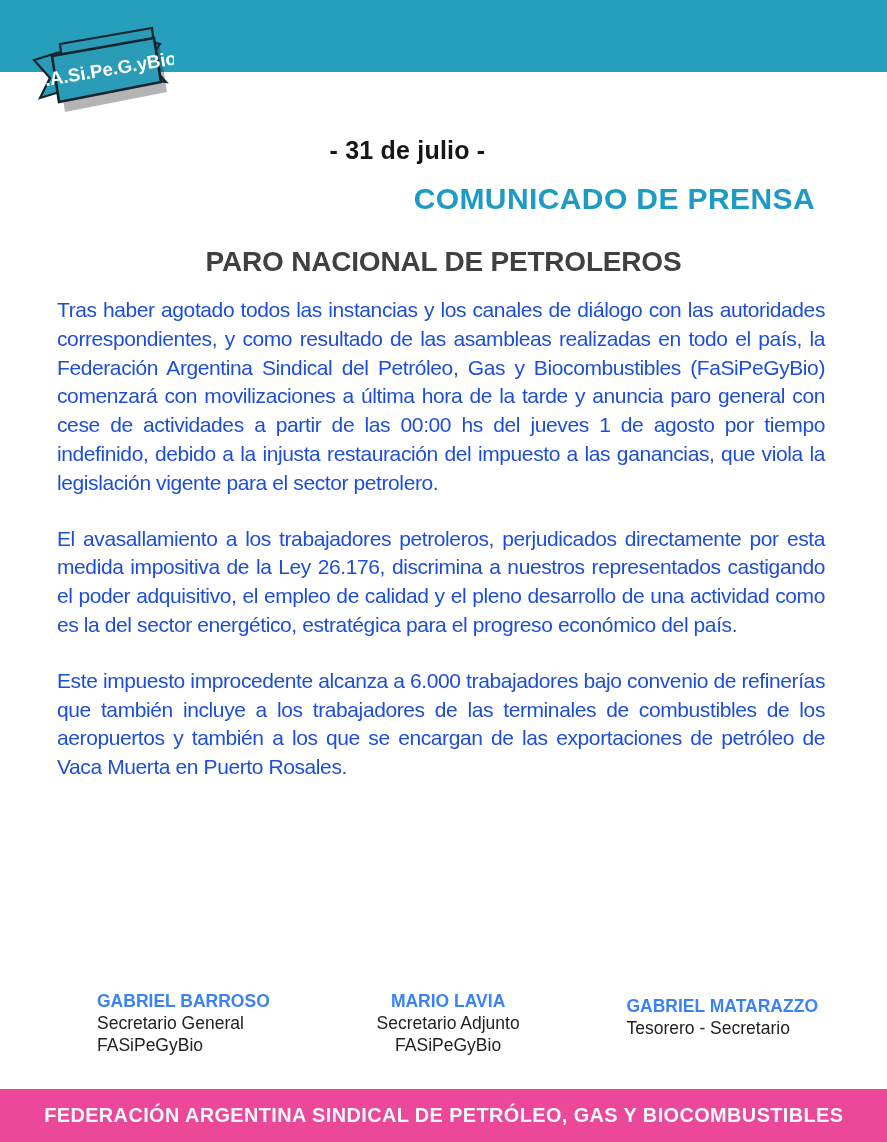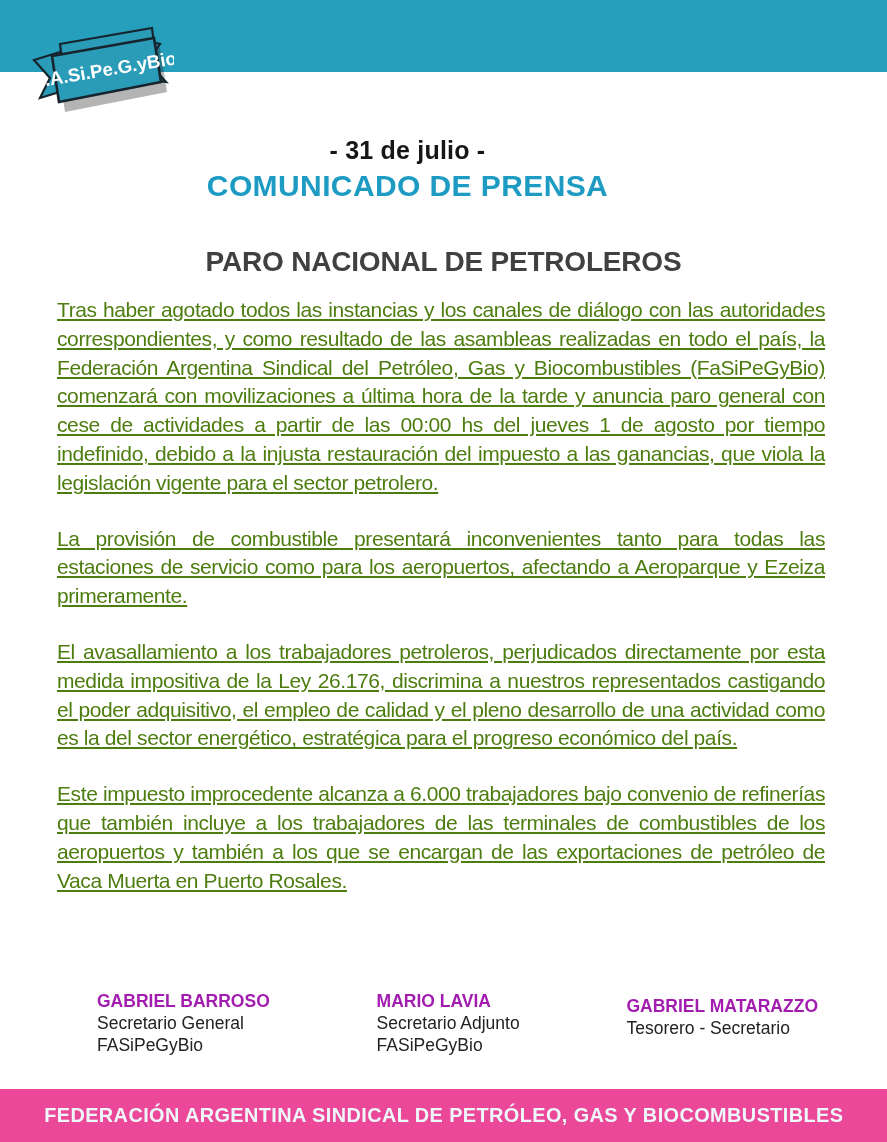--- a/index.html
+++ b/index.html
@@ -38,55 +38,54 @@
   .header{
     position:absolute;left:0;top:136px;
     width:815px;text-align:center;
   }
   .date-line{
     font-size:25px;font-weight:600;color:#161616;
     letter-spacing:0.2px;
   }
   .press-title{
     font-size:30px;font-weight:bold;color:#1d9bc2;
-    letter-spacing:0.4px;margin-top:4px;
+    letter-spacing:0.4px;margin-top:17px;text-align:right;
   }
   .headline{
     position:absolute;left:0;top:246px;
     width:887px;text-align:center;
     font-size:28px;font-weight:bold;color:#404040;
     letter-spacing:-0.2px;
   }
   .body-copy{
     position:absolute;left:57px;top:296px;
     width:773px;
   }
   .body-copy p{
     margin:0 5px 27px 0;
     font-size:21px;
     line-height:28.8px;
     letter-spacing:-0.4px;
     text-align:justify;
-    color:#4d7c0f;
-    text-decoration:underline;
+    color:#1d4ed8;
   }
   .signatures{
     position:absolute;left:57px;top:990px;
     width:773px;
     display:flex;
     justify-content:space-between;
   }
   .sig{
     font-size:17.5px;
     line-height:22px;
     color:#222;
   }
-  .sig .sig-name{font-weight:bold;color:#a21caf;}
+  .sig .sig-name{font-weight:bold;color:#3b82f6;}
   .sig-1{padding-left:40px;}
-  .sig-2{text-align:left;}
+  .sig-2{text-align:center;}
   .sig-3{padding-top:5px;padding-right:12px;}
 </style>
 </head>
 <body>
 
 <div class="page">
 
   <div class="topbar"></div>
 
   <svg class="logo" viewBox="0 0 150 104" xmlns="http://www.w3.org/2000/svg">
@@ -105,21 +104,20 @@
 
   <div class="header">
     <div class="date-line">- 31 de julio -</div>
     <div class="press-title">COMUNICADO DE PRENSA</div>
   </div>
 
   <div class="headline">PARO NACIONAL DE PETROLEROS</div>
 
   <div class="body-copy">
     <p>Tras haber agotado todos las instancias y los canales de diálogo con las autoridades correspondientes, y como resultado de las asambleas realizadas en todo el país, la Federación Argentina Sindical del Petróleo, Gas y Biocombustibles (FaSiPeGyBio) comenzará con movilizaciones a última hora de la tarde y anuncia paro general con cese de actividades a partir de las 00:00 hs del jueves 1 de agosto por tiempo indefinido, debido a la injusta restauración del impuesto a las ganancias, que viola la legislación vigente para el sector petrolero.</p>
-    <p>La provisión de combustible presentará inconvenientes tanto para todas las estaciones de servicio como para los aeropuertos, afectando a Aeroparque y Ezeiza primeramente.</p>
     <p>El avasallamiento a los trabajadores petroleros, perjudicados directamente por esta medida impositiva de la Ley 26.176, discrimina a nuestros representados castigando el poder adquisitivo, el empleo de calidad y el pleno desarrollo de una actividad como es la del sector energético, estratégica para el progreso económico del país.</p>
     <p>Este impuesto improcedente alcanza a 6.000 trabajadores bajo convenio de refinerías que también incluye a los trabajadores de las terminales de combustibles de los aeropuertos y también a los que se encargan de las exportaciones de petróleo de Vaca Muerta en Puerto Rosales.</p>
   </div>
 
   <div class="signatures">
     <div class="sig sig-1">
       <div class="sig-name">GABRIEL BARROSO</div>
       <div class="sig-role">Secretario General</div>
       <div class="sig-org">FASiPeGyBio</div>
     </div>

